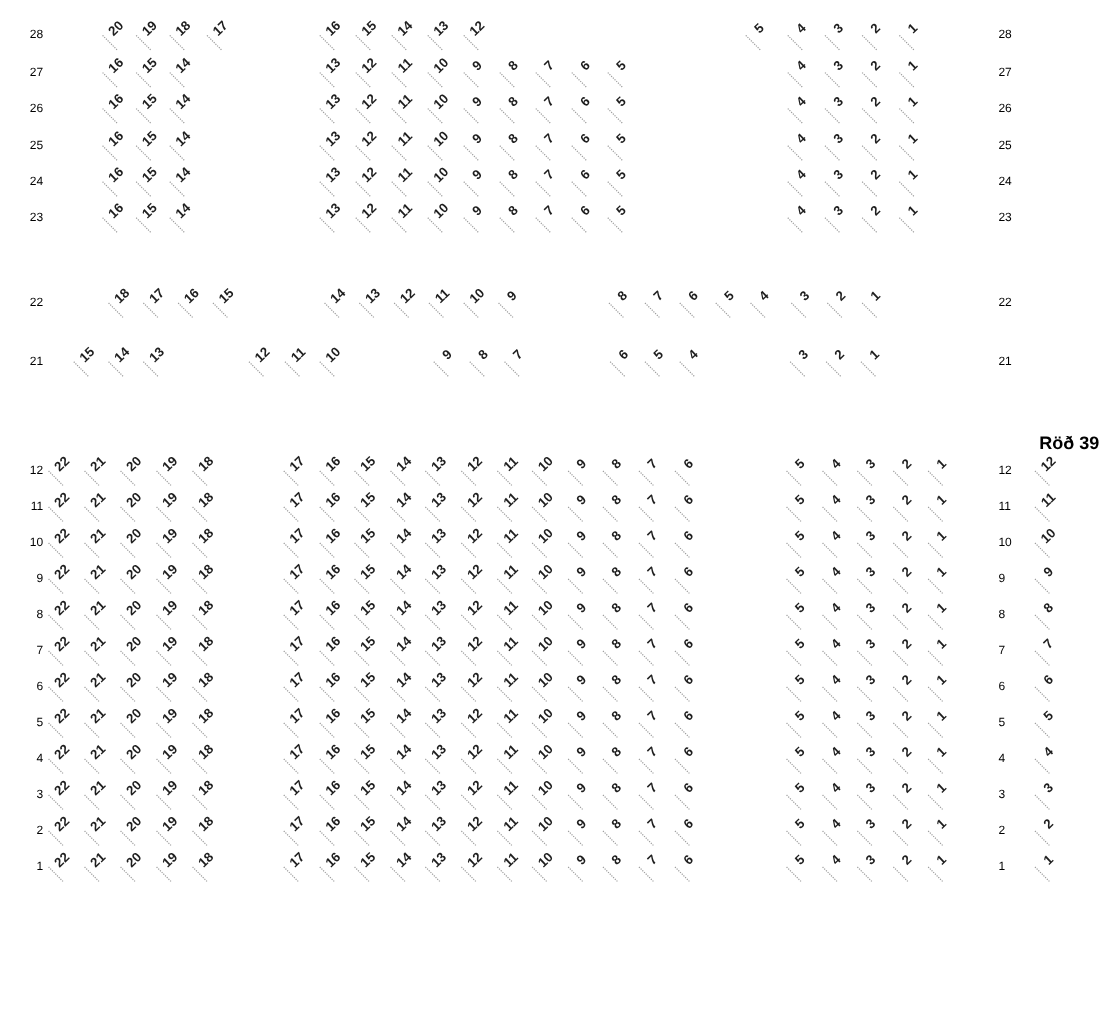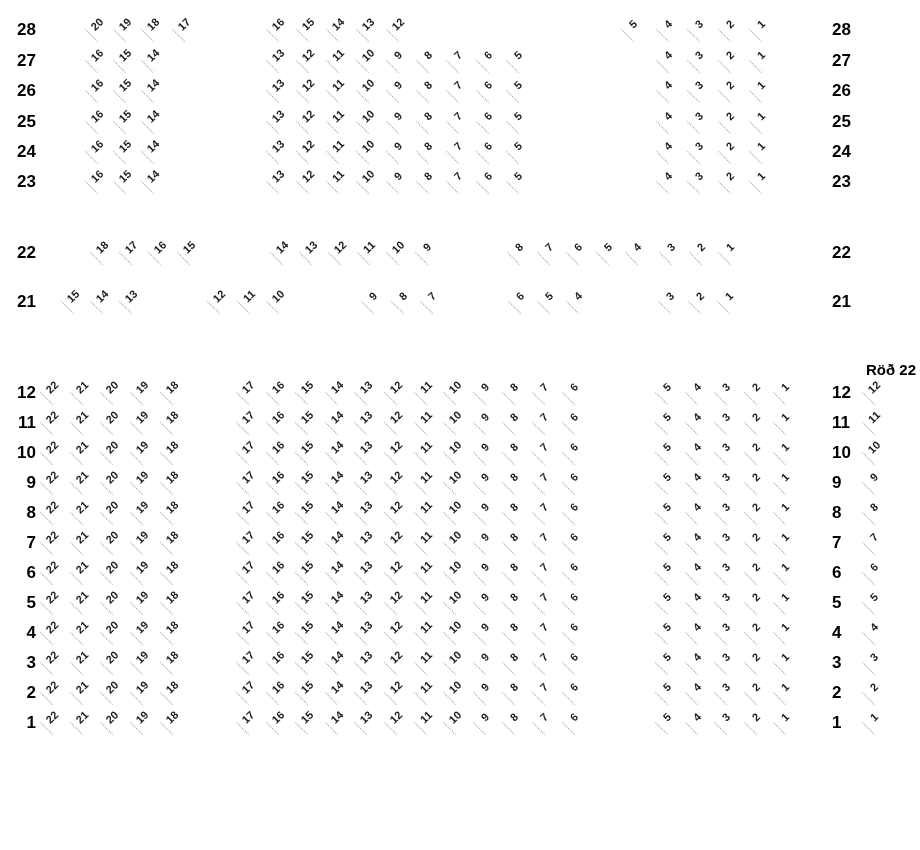--- a/index.html
+++ b/index.html
@@ -15,36 +15,36 @@
     font-size:11px;font-weight:700;color:var(--seat-color,#1e1e1e);
     white-space:nowrap;letter-spacing:0;
   }
   .seat .tick{
     position:absolute;left:-14px;top:11px;width:17px;height:0;
     border-top:1px dotted var(--tick-color,#9c9c9c);
     transform:rotate(45deg);
   }
   .row-label{
     position:absolute;height:16px;line-height:16px;
-    font-size:17px;font-weight:700;color:var(--label-color,#000);
+    font-size:10px;font-weight:400;color:var(--label-color,#000);
     white-space:nowrap;
   }
   .row-label.left{left:8px;width:28px;text-align:right;}
   .row-label.right{left:832px;text-align:left;}
   .rod29-label{
     position:absolute;left:866px;top:361px;
     font-size:15px;font-weight:700;color:var(--label-color,#000);
     white-space:nowrap;
   }
 </style>
 </head>
 <body style="background: rgb(255, 255, 255);">
 
 <div id="stage" style="--seat-color: #1e1e1e; --label-color: #000000; --tick-color: #9c9c9c;">
-  <div class="rod29-label">Röð 22</div>
+  <div class="rod29-label">Röð 39</div>
 <div class="row-label left" style="top: 22px;">28</div>
     <div class="row-label right" style="top: 22px;">28</div>
     <div class="seat" style="left: 97px; top: 24px;">
       <span class="tick"></span>
       <span class="num">20</span>
     </div>
     <div class="seat" style="left: 125px; top: 24px;">
       <span class="tick"></span>
       <span class="num">19</span>
     </div>

